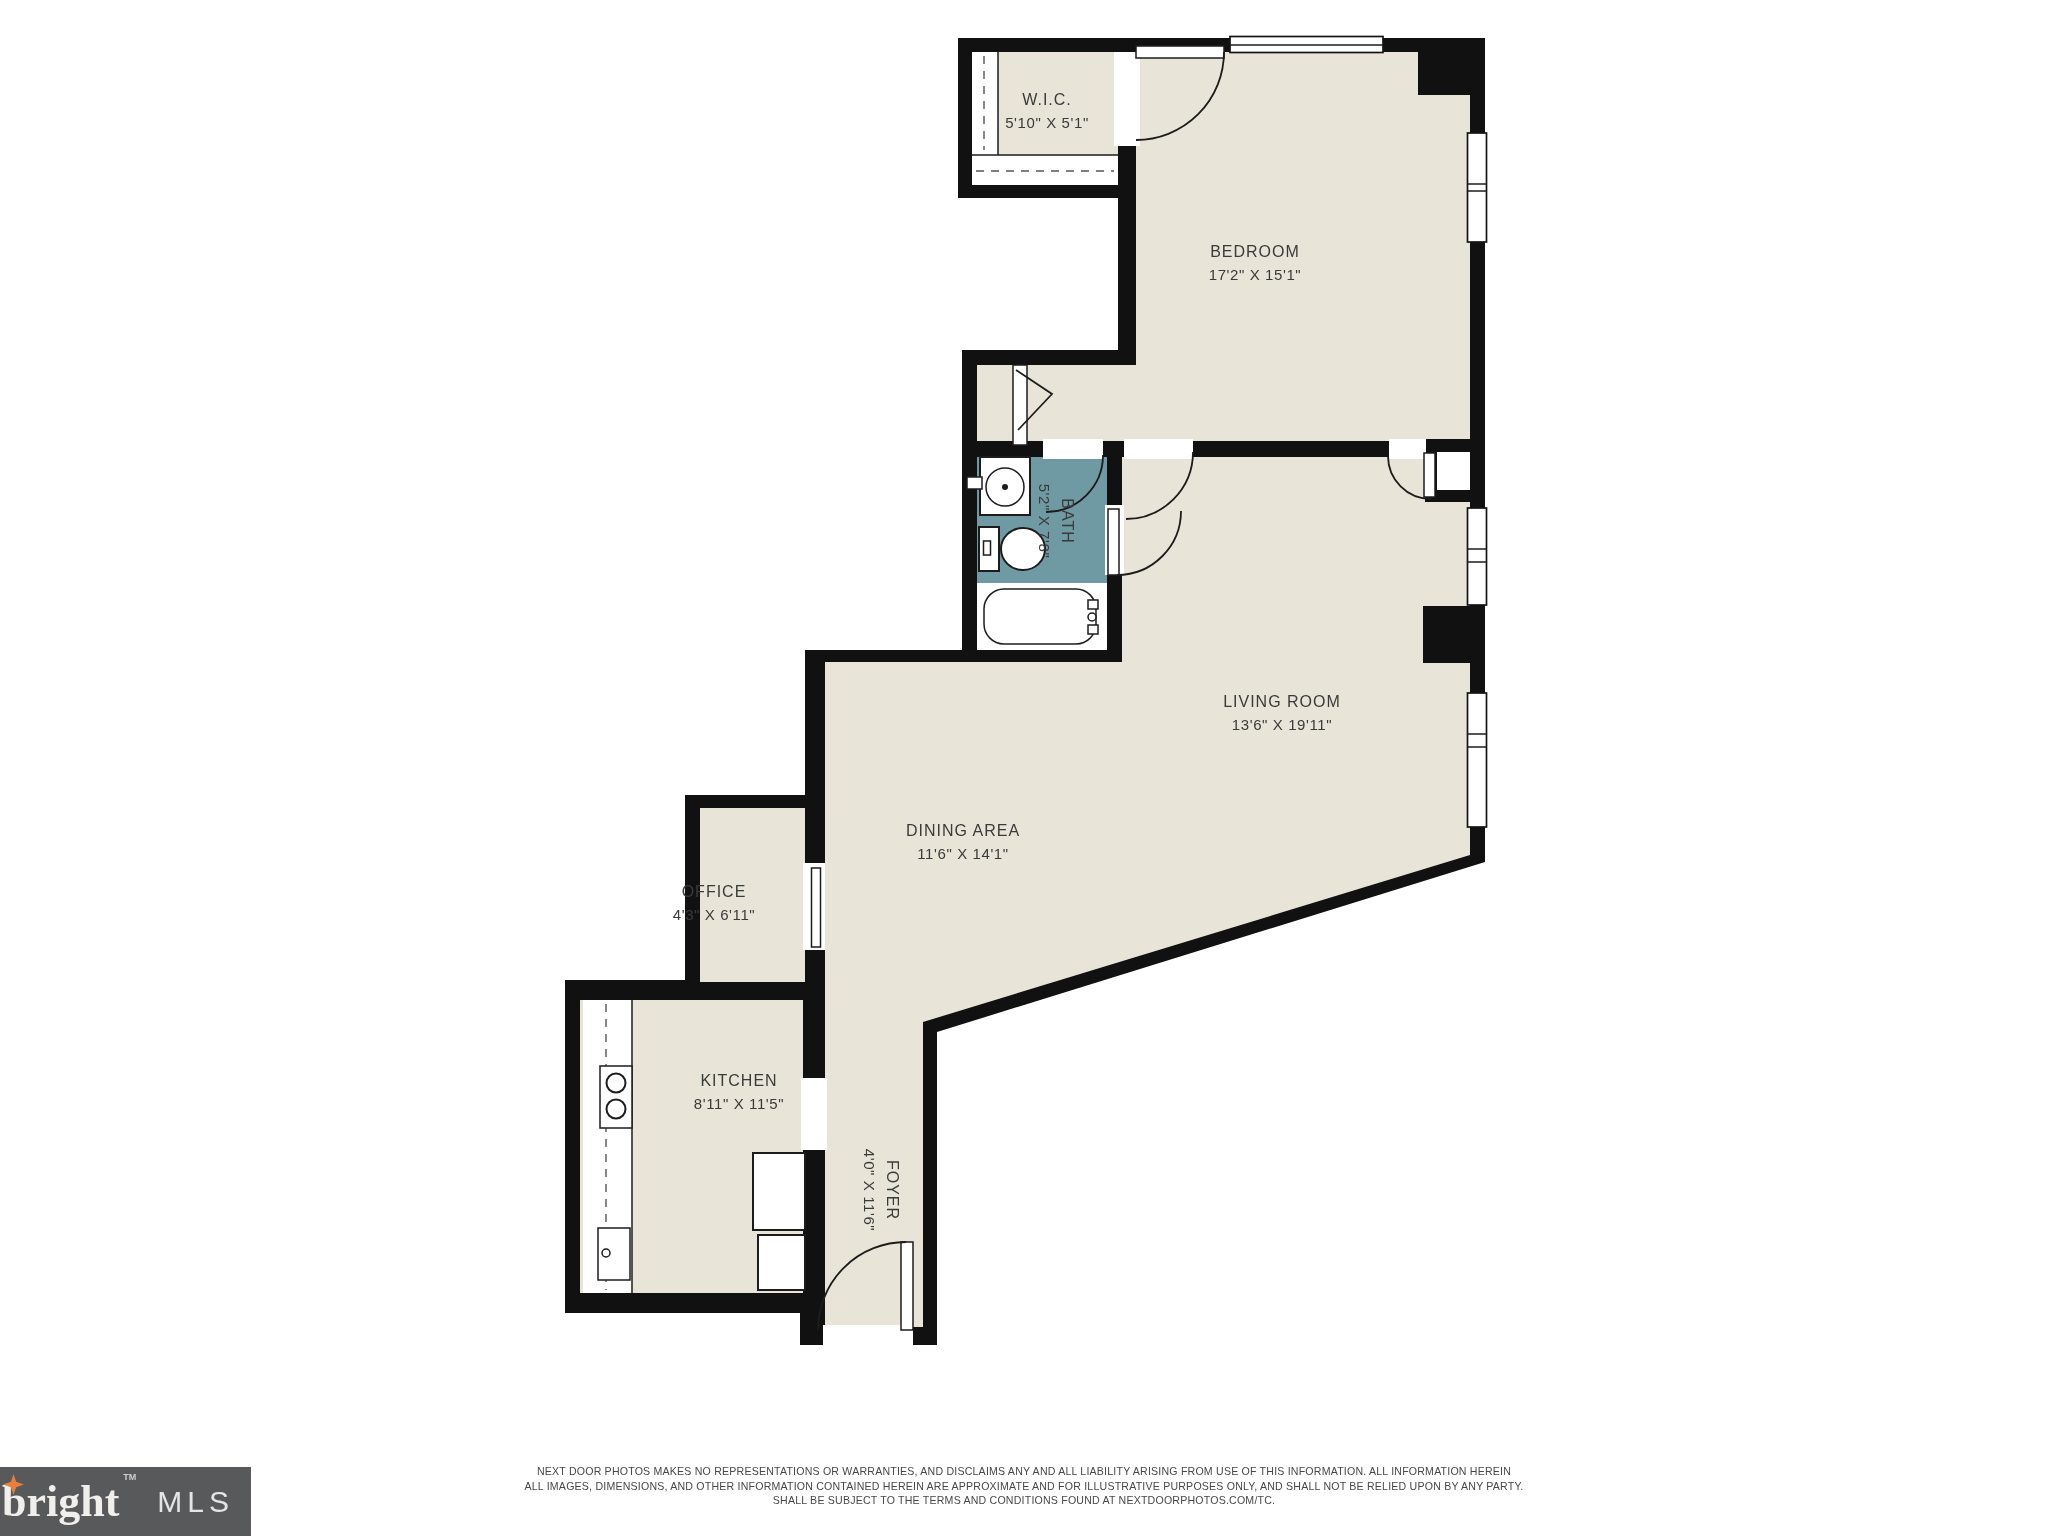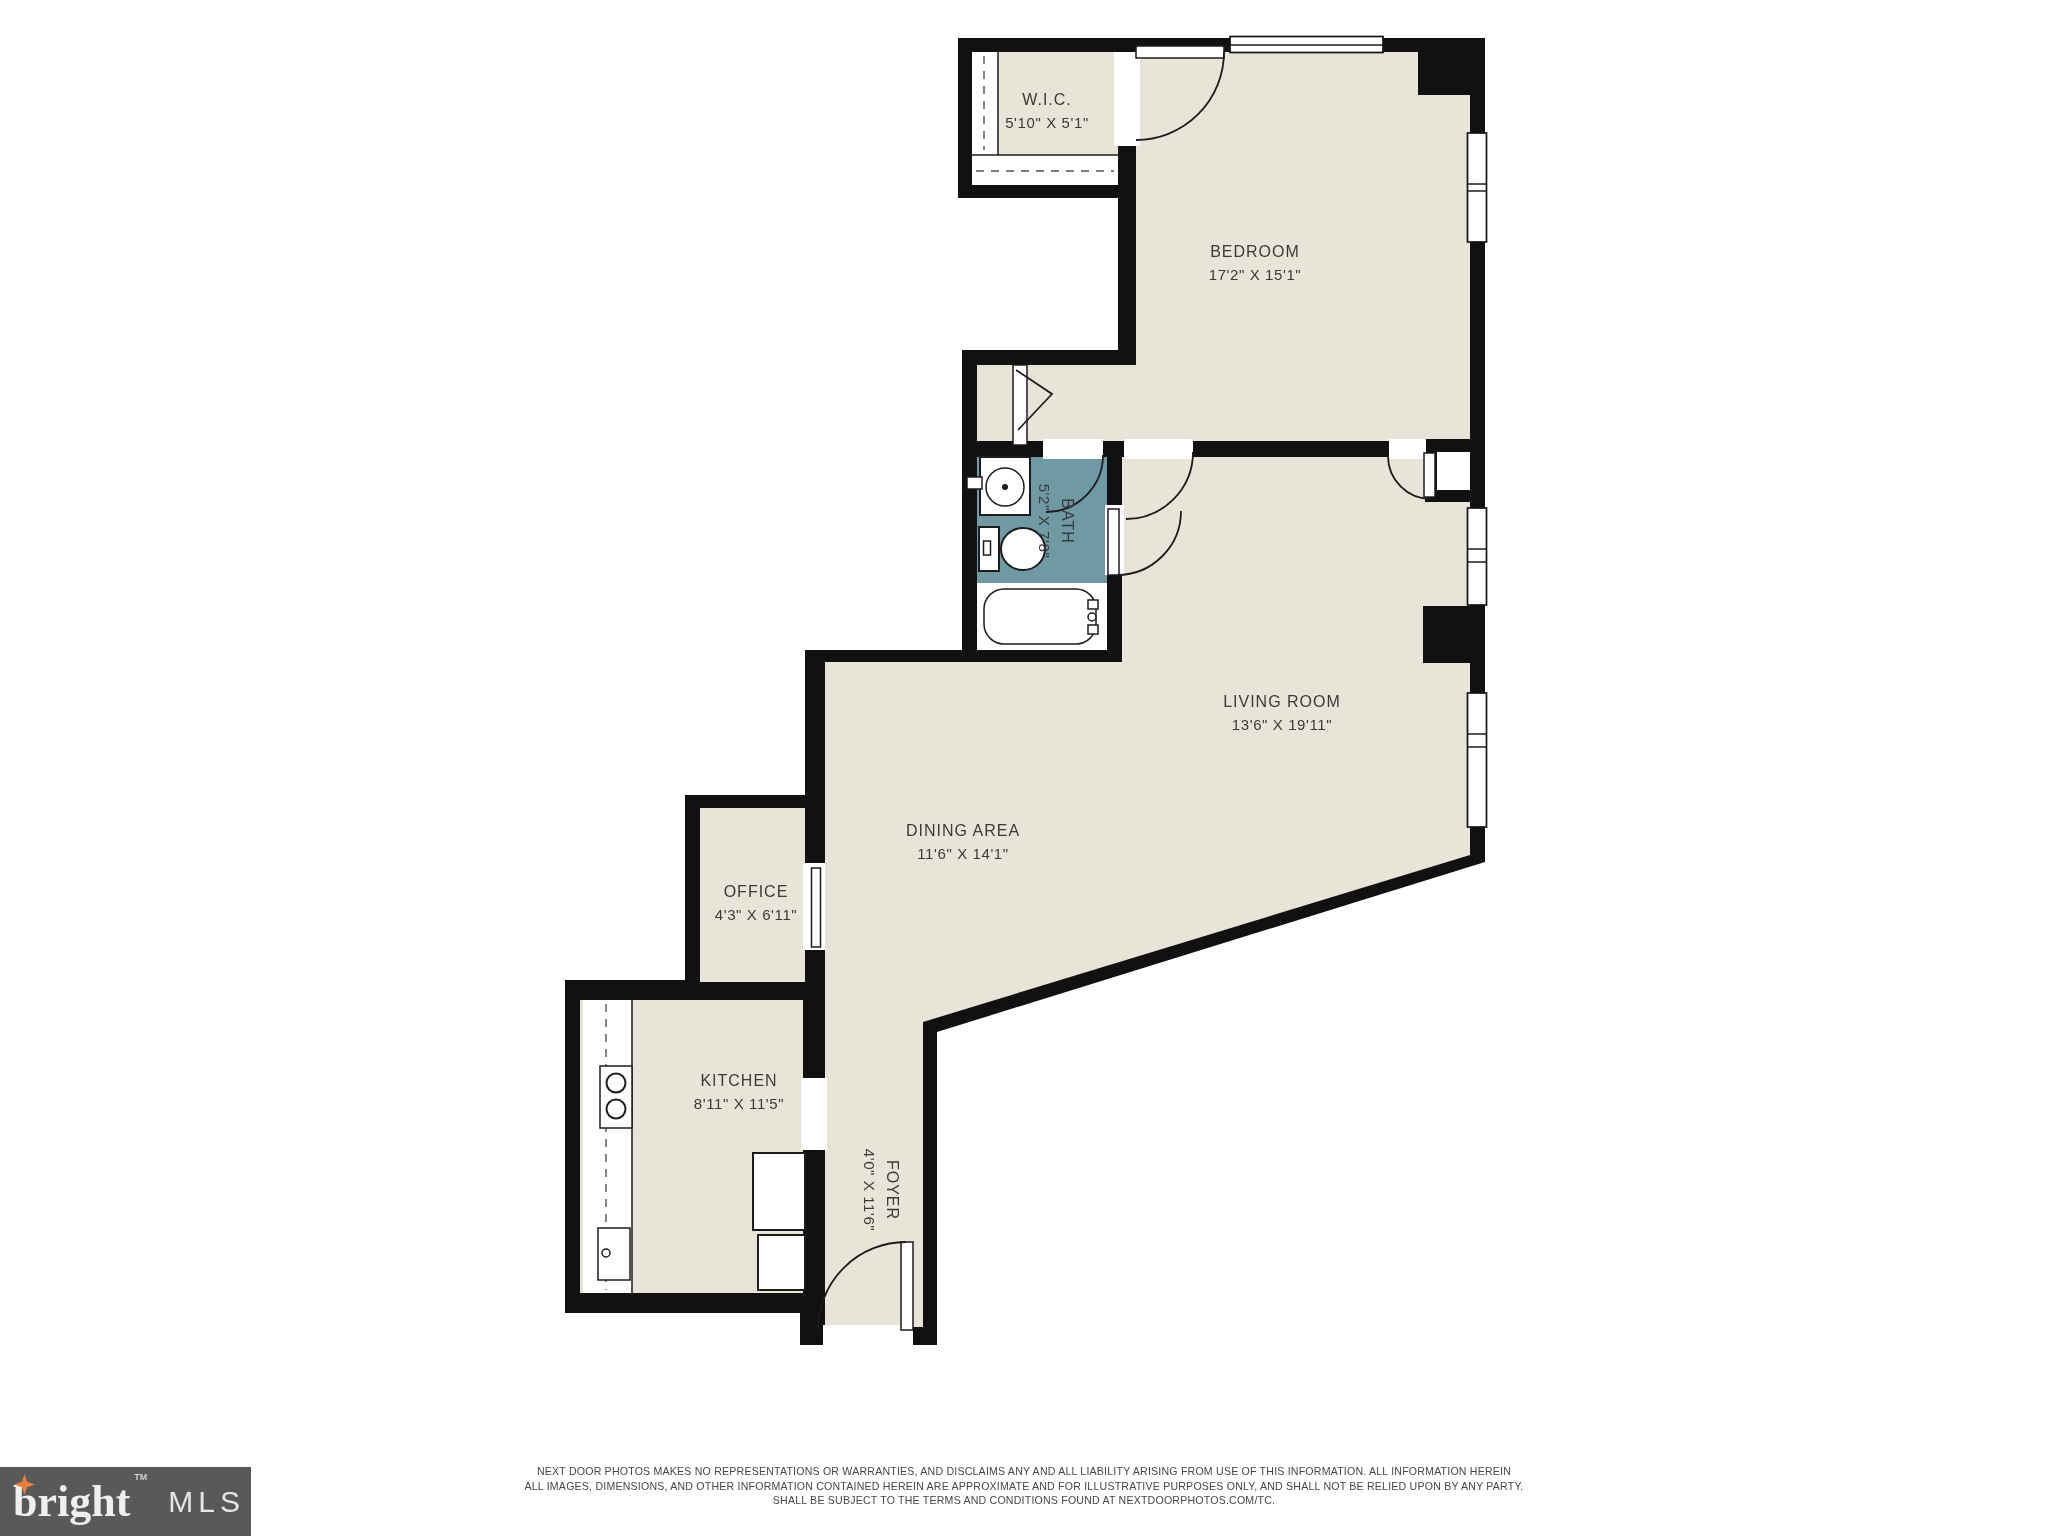--- a/index.html
+++ b/index.html
@@ -16,21 +16,21 @@
   .win{fill:#ffffff;stroke:#141414;stroke-width:1.7;}
   .thin{stroke:#1c1c1c;stroke-width:1.5;}
   .dash{stroke:#555;stroke-width:1.4;stroke-dasharray:8 7;fill:none;}
   .room-label{position:absolute;transform:translate(-50%,-50%);text-align:center;
      color:var(--ink);font-size:16px;letter-spacing:1px;line-height:23px;white-space:nowrap;}
   .room-label .dims{font-size:15px;letter-spacing:0.6px;}
   .room-label.rot{transform:translate(-50%,-50%) rotate(90deg);}
   .disclaimer{position:absolute;left:0;top:1464px;width:100%;text-align:center;
      color:#474747;font-size:10.6px;line-height:14.6px;letter-spacing:0.2px;}
   .logo{position:absolute;left:0;top:1467px;width:251px;height:69px;background:var(--logobg);
-     display:flex;align-items:center;padding-left:13px;box-sizing:border-box;}
+     display:flex;align-items:center;padding-left:2px;box-sizing:border-box;}
   .logo .word{position:relative;font-family:"Liberation Serif",serif;font-weight:700;
      font-size:44px;color:#f1efec;line-height:1;}
   .logo .star{position:absolute;right:-4px;top:-7px;width:23px;height:23px;}
   .logo .tm{position:absolute;right:-17px;top:-7px;font-family:"Liberation Sans",sans-serif;
      font-size:9px;color:#cfd0d2;letter-spacing:0;}
   .logo .mls{margin-left:38px;font-size:30px;color:#e5e5e5;letter-spacing:5px;font-weight:400;}
 </style>
 </head>
 <body>
 
@@ -170,21 +170,21 @@
     <div class="dims">5'2" X 7'8"</div>
   </div>
   <div class="room-label" style="left:1282px;top:713px;">
     <div>LIVING ROOM</div>
     <div class="dims">13'6" X 19'11"</div>
   </div>
   <div class="room-label" style="left:963px;top:842px;">
     <div>DINING AREA</div>
     <div class="dims">11'6" X 14'1"</div>
   </div>
-  <div class="room-label" style="left:756px;top:903px;">
+  <div class="room-label" style="left:714px;top:903px;">
     <div>OFFICE</div>
     <div class="dims">4'3" X 6'11"</div>
   </div>
   <div class="room-label" style="left:713px;top:1092px;margin-left:26px;">
     <div>KITCHEN</div>
     <div class="dims">8'11" X 11'5"</div>
   </div>
   <div class="room-label rot" style="left:881px;top:1190px;">
     <div>FOYER</div>
     <div class="dims">4'0" X 11'6"</div>

